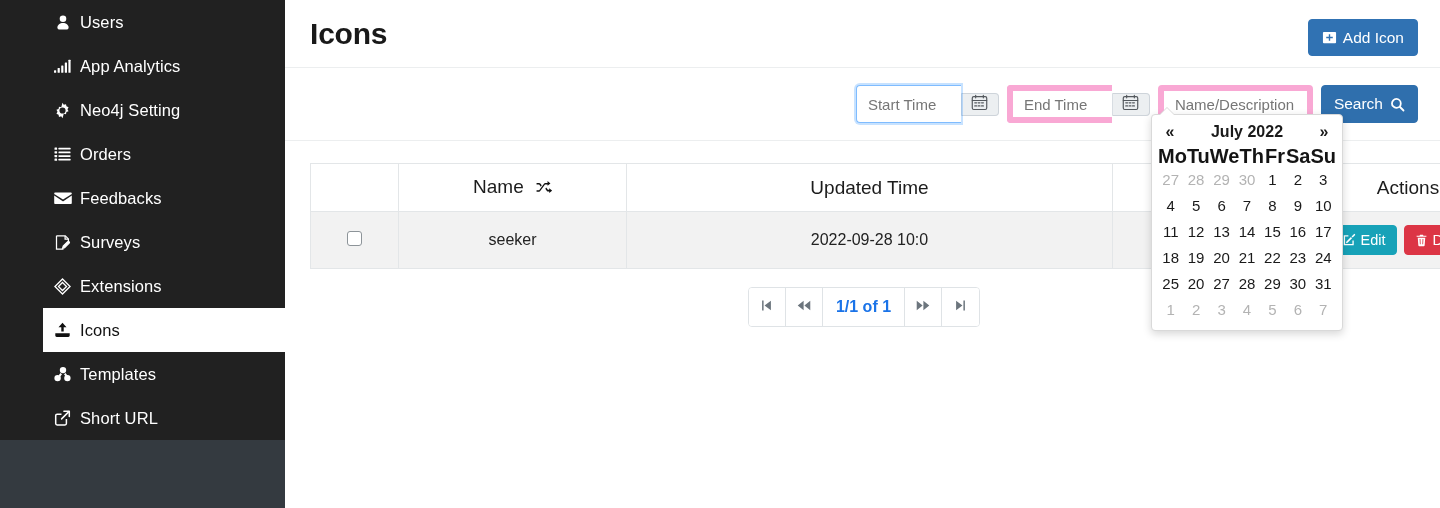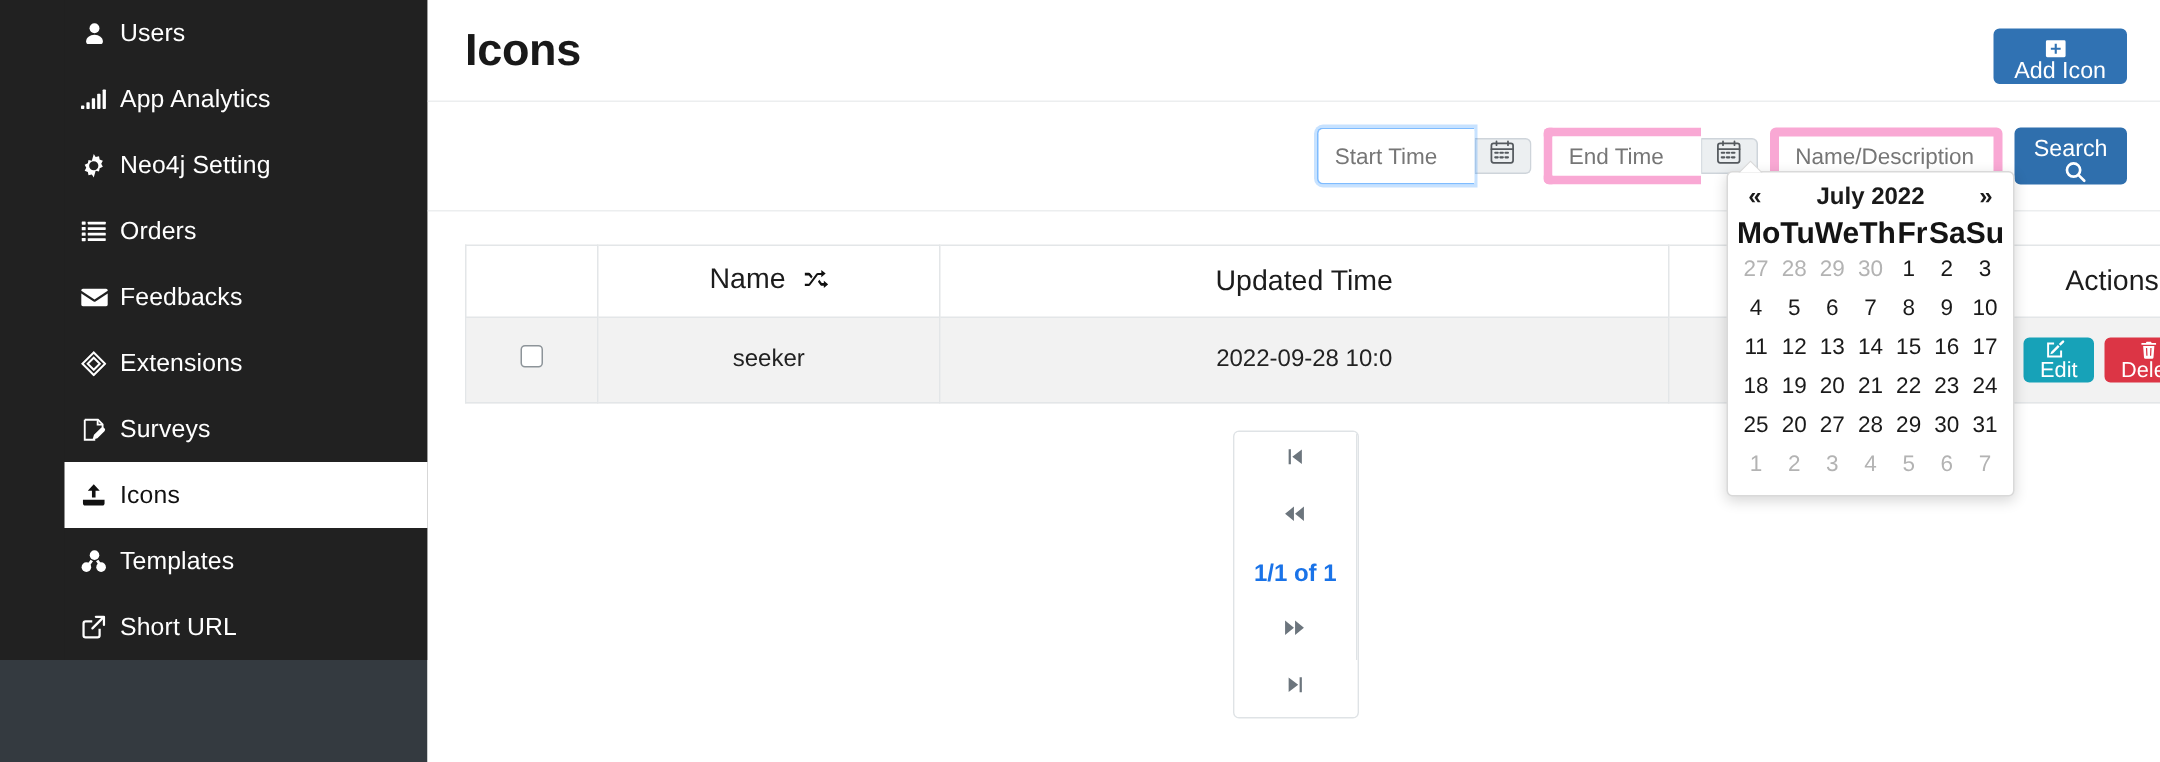--- a/index.html
+++ b/index.html
@@ -59,28 +59,27 @@
     display: flex; align-items: center;
   }
   #page-title {
     font-size: 30px;
     font-weight: 700;
     color: #191919;
     letter-spacing: -.2px;
     line-height: 1;
   }
   .btn {
-    display: inline-flex; align-items: center; justify-content: flex-end;
+    display: inline-flex; align-items: center; justify-content: center;
     border: 1px solid transparent;
     border-radius: 4px;
     font-size: 15px;
     cursor: pointer;
     white-space: nowrap;
     line-height: 1;
-    flex-direction: column;
   }
   #add-icon-btn {
     position: absolute;
     right: 22px; top: 19px;
     height: 37px;
     padding: 0 13px;
     background: #3072b3;
     border-color: #3072b3;
     color: #fff;
     font-size: 15.5px;
@@ -210,21 +209,21 @@
     background: #fff; display: inline-block; cursor: pointer;
   }
   .btn-sm { height: 30px; padding: 0 10px; font-size: 14.5px; border-radius: 4px; }
   .btn-edit { background: #17a2b8; border-color: #17a2b8; color: #fff; margin-right: 7px; }
   .btn-del  { background: #dc3545; border-color: #dc3545; color: #fff; }
   .btn-sm .bi { margin-right: 5px; display: inline-flex; }
   .cell-actions { display: flex; align-items: center; justify-content: center; }
 
   
   #pager-wrap { display: flex; justify-content: center; margin-top: 18px; }
-  #pager { display: flex; border: 1px solid #dfe3e6; border-radius: 4px; overflow: hidden; background: #fff; flex-direction: column; }
+  #pager { display: flex; border: 1px solid #dfe3e6; border-radius: 4px; overflow: hidden; background: #fff; }
   .pg-btn {
     min-width: 37px; height: 38px;
     display: flex; align-items: center; justify-content: center;
     border-right: 1px solid #dfe3e6;
     color: #6c757d; cursor: pointer; background: #fff;
   }
   .pg-btn:last-child { border-right: none; }
   .pg-label { padding: 0 13px; color: #1a73e8; font-size: 16px; font-weight: 600; }
 </style>
 </head>
@@ -282,37 +281,37 @@
           <span class="nav-icon">
             <svg width="18" height="15" viewBox="0 0 18 14" fill="#fff">
               <path d="M1.3 1h15.4c.6 0 1.1.5 1.1 1.1v.3L9 8.1.2 2.4v-.3C.2 1.5.7 1 1.3 1z"></path>
               <path d="M.2 4.1 8.4 9.5c.4.3.9.3 1.3 0l8.1-5.4v7.4c0 .6-.5 1.1-1.1 1.1H1.3c-.6 0-1.1-.5-1.1-1.1z"></path>
             </svg>
           </span>
           <span class="nav-label">Feedbacks</span>
         </div>
         <div class="nav-item">
           <span class="nav-icon">
-            <svg width="17" height="17" viewBox="0 0 16 16" fill="none" stroke="#fff" stroke-width="1.25">
-              <path d="M8 .9 15.1 8 8 15.1.9 8z"></path>
-              <path d="M8 4.2 11.8 8 8 11.8 4.2 8z"></path>
-            </svg>
-          </span>
-          <span class="nav-label">Extensions</span>
-        </div>
-        <div class="nav-item">
-          <span class="nav-icon">
             <svg width="16" height="17" viewBox="0 0 16 16" fill="none" stroke="#fff" stroke-width="1.25">
               <path d="M1.5 1.3h8.8l3.1 3.1v4.2"></path>
               <path d="M1.5 1.3v13.4h7"></path>
               <path d="M10.1 1.6v3h3"></path>
               <path d="M14.2 8.6 9.6 13.1l-2 .6.6-2 4.5-4.5a.9.9 0 0 1 1.3 0l.2.2a.9.9 0 0 1 0 1.2z" fill="#fff"></path>
             </svg>
           </span>
           <span class="nav-label">Surveys</span>
+        </div>
+        <div class="nav-item">
+          <span class="nav-icon">
+            <svg width="17" height="17" viewBox="0 0 16 16" fill="none" stroke="#fff" stroke-width="1.25">
+              <path d="M8 .9 15.1 8 8 15.1.9 8z"></path>
+              <path d="M8 4.2 11.8 8 8 11.8 4.2 8z"></path>
+            </svg>
+          </span>
+          <span class="nav-label">Extensions</span>
         </div>
         <div class="nav-item active">
           <span class="nav-icon" style="color: rgb(17, 17, 17);">
             <svg width="17" height="16" viewBox="0 0 16 16" fill="currentColor">
               <path d="M8 .8 12 5.2H9.2v4.4H6.8V5.2H4z"></path>
               <path d="M.8 11.2h14.4v2.4c0 .8-.6 1.4-1.4 1.4H2.2c-.8 0-1.4-.6-1.4-1.4z"></path>
             </svg>
           </span>
           <span class="nav-label">Icons</span>
         </div>

